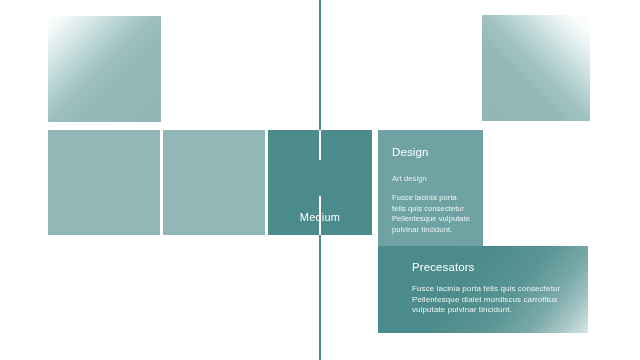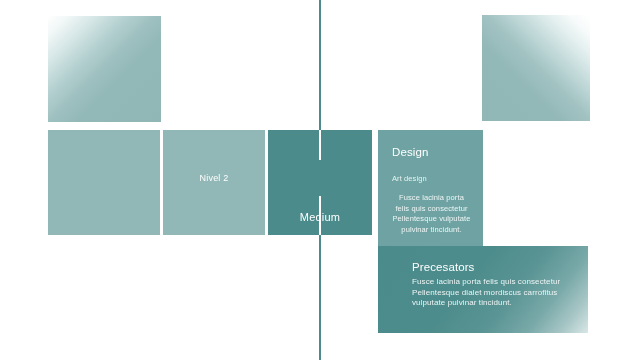--- a/index.html
+++ b/index.html
@@ -125,21 +125,20 @@
     line-height: 10px;
     margin-top: 15px;
     letter-spacing: 0.1px;
   }
   .card-design .card-body {
     color: #eef5f5;
     font-size: 7.5px;
     line-height: 10.5px;
     margin-top: 9px;
     letter-spacing: 0.1px;
-    text-align: center;
   }
 
   
   .card-prec {
     left: 378px;
     top: 246px;
     width: 210px;
     height: 87px;
     background:
       linear-gradient(128deg,
@@ -154,21 +153,21 @@
   .card-prec .card-title {
     color: #ffffff;
     font-size: 11.5px;
     line-height: 14px;
     letter-spacing: 0.1px;
   }
   .card-prec .card-body {
     color: #edf4f4;
     font-size: 8px;
     line-height: 10.5px;
-    margin-top: 3px;
+    margin-top: 10px;
     letter-spacing: 0.1px;
   }
 
   
   .vline {
     position: absolute;
     left: 319px;
     width: 2px;
     background: #4b8b8b;
   }
@@ -193,21 +192,20 @@
   <div class="block tile-tl"></div>
   <div class="block tile-tr"></div>
 
   <div class="block tile-ml"></div>
   <div class="block tile-mc"></div>
 
   <div class="block tile-medium">
     <div class="medium-label">Medium</div>
   </div>
 
-  <div class="nivel-label">Nivel 2</div>
 
   <div class="block card-design">
     <div class="card-title">Design</div>
     <div class="card-sub">Art design</div>
     <div class="card-body">Fusce lacinia porta felis quis consectetur Pellentesque vulputate pulvinar tincidunt.</div>
   </div>
 
   <div class="block card-prec">
     <div class="card-title">Precesators</div>
     <div class="card-body">Fusce lacinia porta felis quis consectetur Pellentesque dialet mordiscus carrofitus vulputate pulvinar tincidunt.</div>

